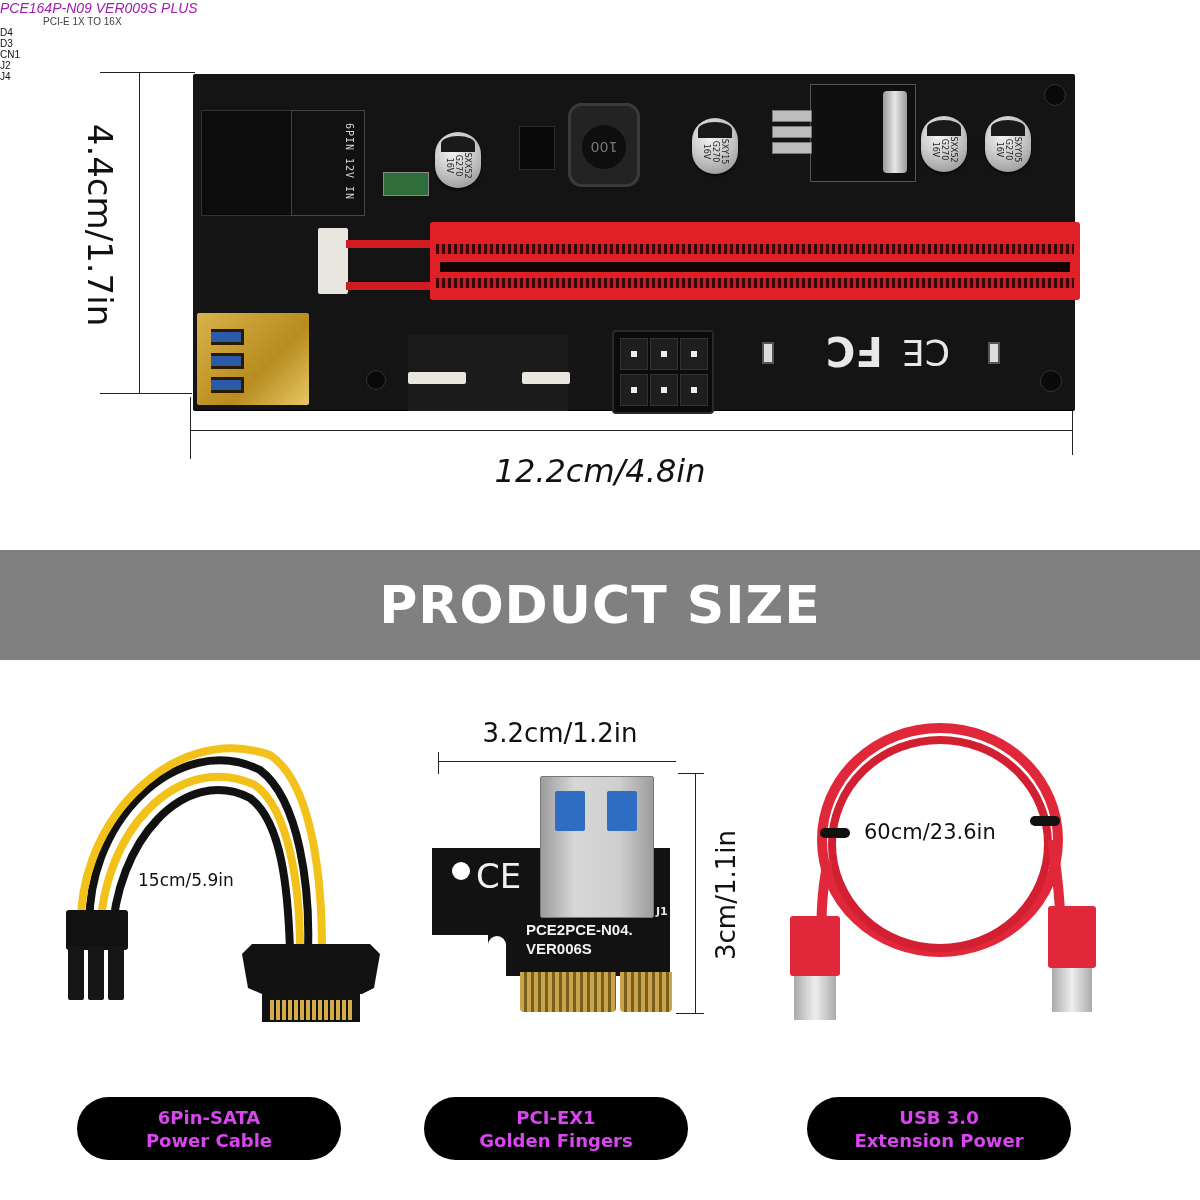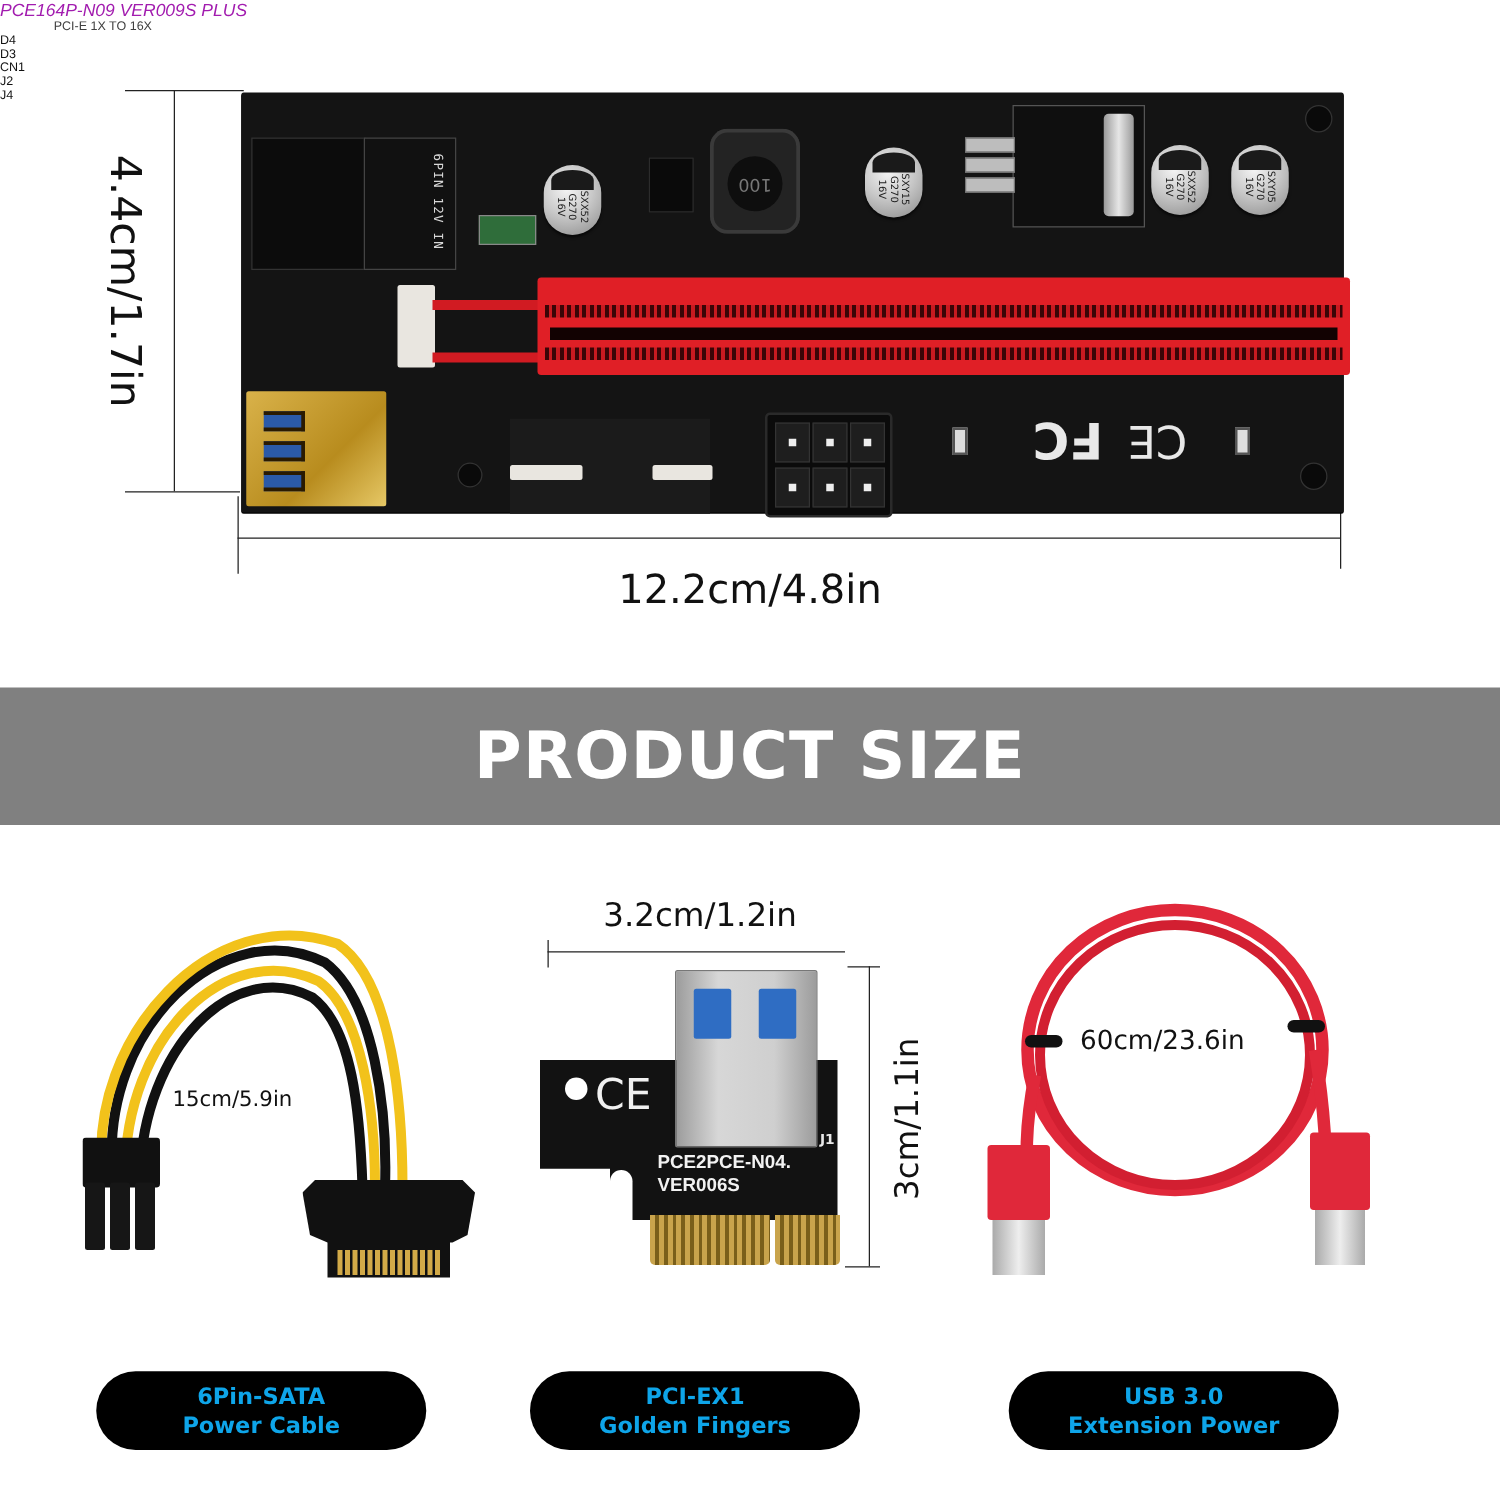--- a/index.html
+++ b/index.html
@@ -57,36 +57,36 @@
 
   
   .x1-board { position:absolute; left:432px; top:848px; width:238px; height:128px; background:#121212; }
   .x1-fingers { position:absolute; top:972px; height:40px; background:repeating-linear-gradient(90deg,#c9a44c 0 4px,#7a5f1a 4px 7px); border-radius:0 0 4px 4px; }
   .x1-usb { position:absolute; left:540px; top:776px; width:112px; height:140px; background:linear-gradient(90deg,#9c9c9c,#d7d7d7 30%,#cfcfcf 70%,#9c9c9c); border:1px solid #777; border-radius:2px; }
   .x1-label { position:absolute; left:526px; top:920px; color:#f2f2f2; font-family:"Liberation Sans", sans-serif; font-weight:bold; font-size:15px; line-height:19px; }
 
   
   .pill { position:absolute; top:1097px; width:264px; height:63px; background:#000; border-radius:32px;
           display:flex; flex-direction:column; align-items:center; justify-content:center; }
-  .pill span { color:#0ea5e9; font-family:"DejaVu Sans", sans-serif; font-weight:bold; font-size:18px; line-height:23px; text-align:left; }
+  .pill span { color:#d946ef; font-family:"DejaVu Sans", sans-serif; font-weight:bold; font-size:18px; line-height:23px; text-align:left; }
 </style>
 </head>
 <body>
 
 <div>
 
   <div class="hline" style="left:100px; top:72px; width:95px;"></div>
   <div class="hline" style="left:100px; top:393px; width:92px;"></div>
   <div class="vline" style="left:139px; top:72px; height:321px;"></div>
   <div class="dim-text" style="left:-10px; top:205px; width:220px; text-align:center; font-size:34px; transform:rotate(90deg);">4.4cm/1.7in</div>
 
   <div class="vline" style="left:190px; top:397px; height:62px;"></div>
   <div class="vline" style="left:1072px; top:395px; height:60px;"></div>
   <div class="hline" style="left:190px; top:430px; width:882px;"></div>
-  <div class="dim-text" style="left:430px; top:452px; width:340px; text-align:center; font-size:32px;">12.2cm/4.8in</div>
+  <div class="dim-text" style="left:430px; top:452px; width:340px; text-align:center; font-size:32px;font-style:italic;">12.2cm/4.8in</div>
 
   <div class="board">
 
     <div class="block" style="left:8px; top:36px; width:90px; height:104px; background:#0c0c0c; border:1px solid #333;"></div>
     <div class="block" style="left:98px; top:36px; width:72px; height:104px; background:#111; border:1px solid #444;"></div>
     <div class="silk" style="left:118px; top:82px; font-size:10px; transform:rotate(90deg);">6PIN 12V IN</div>
 
     <div class="block" style="left:190px; top:98px; width:44px; height:22px; background:#2f6d3a; border:1px solid #888;"></div>
 
     <div class="cap" style="left:242px; top:58px;">

